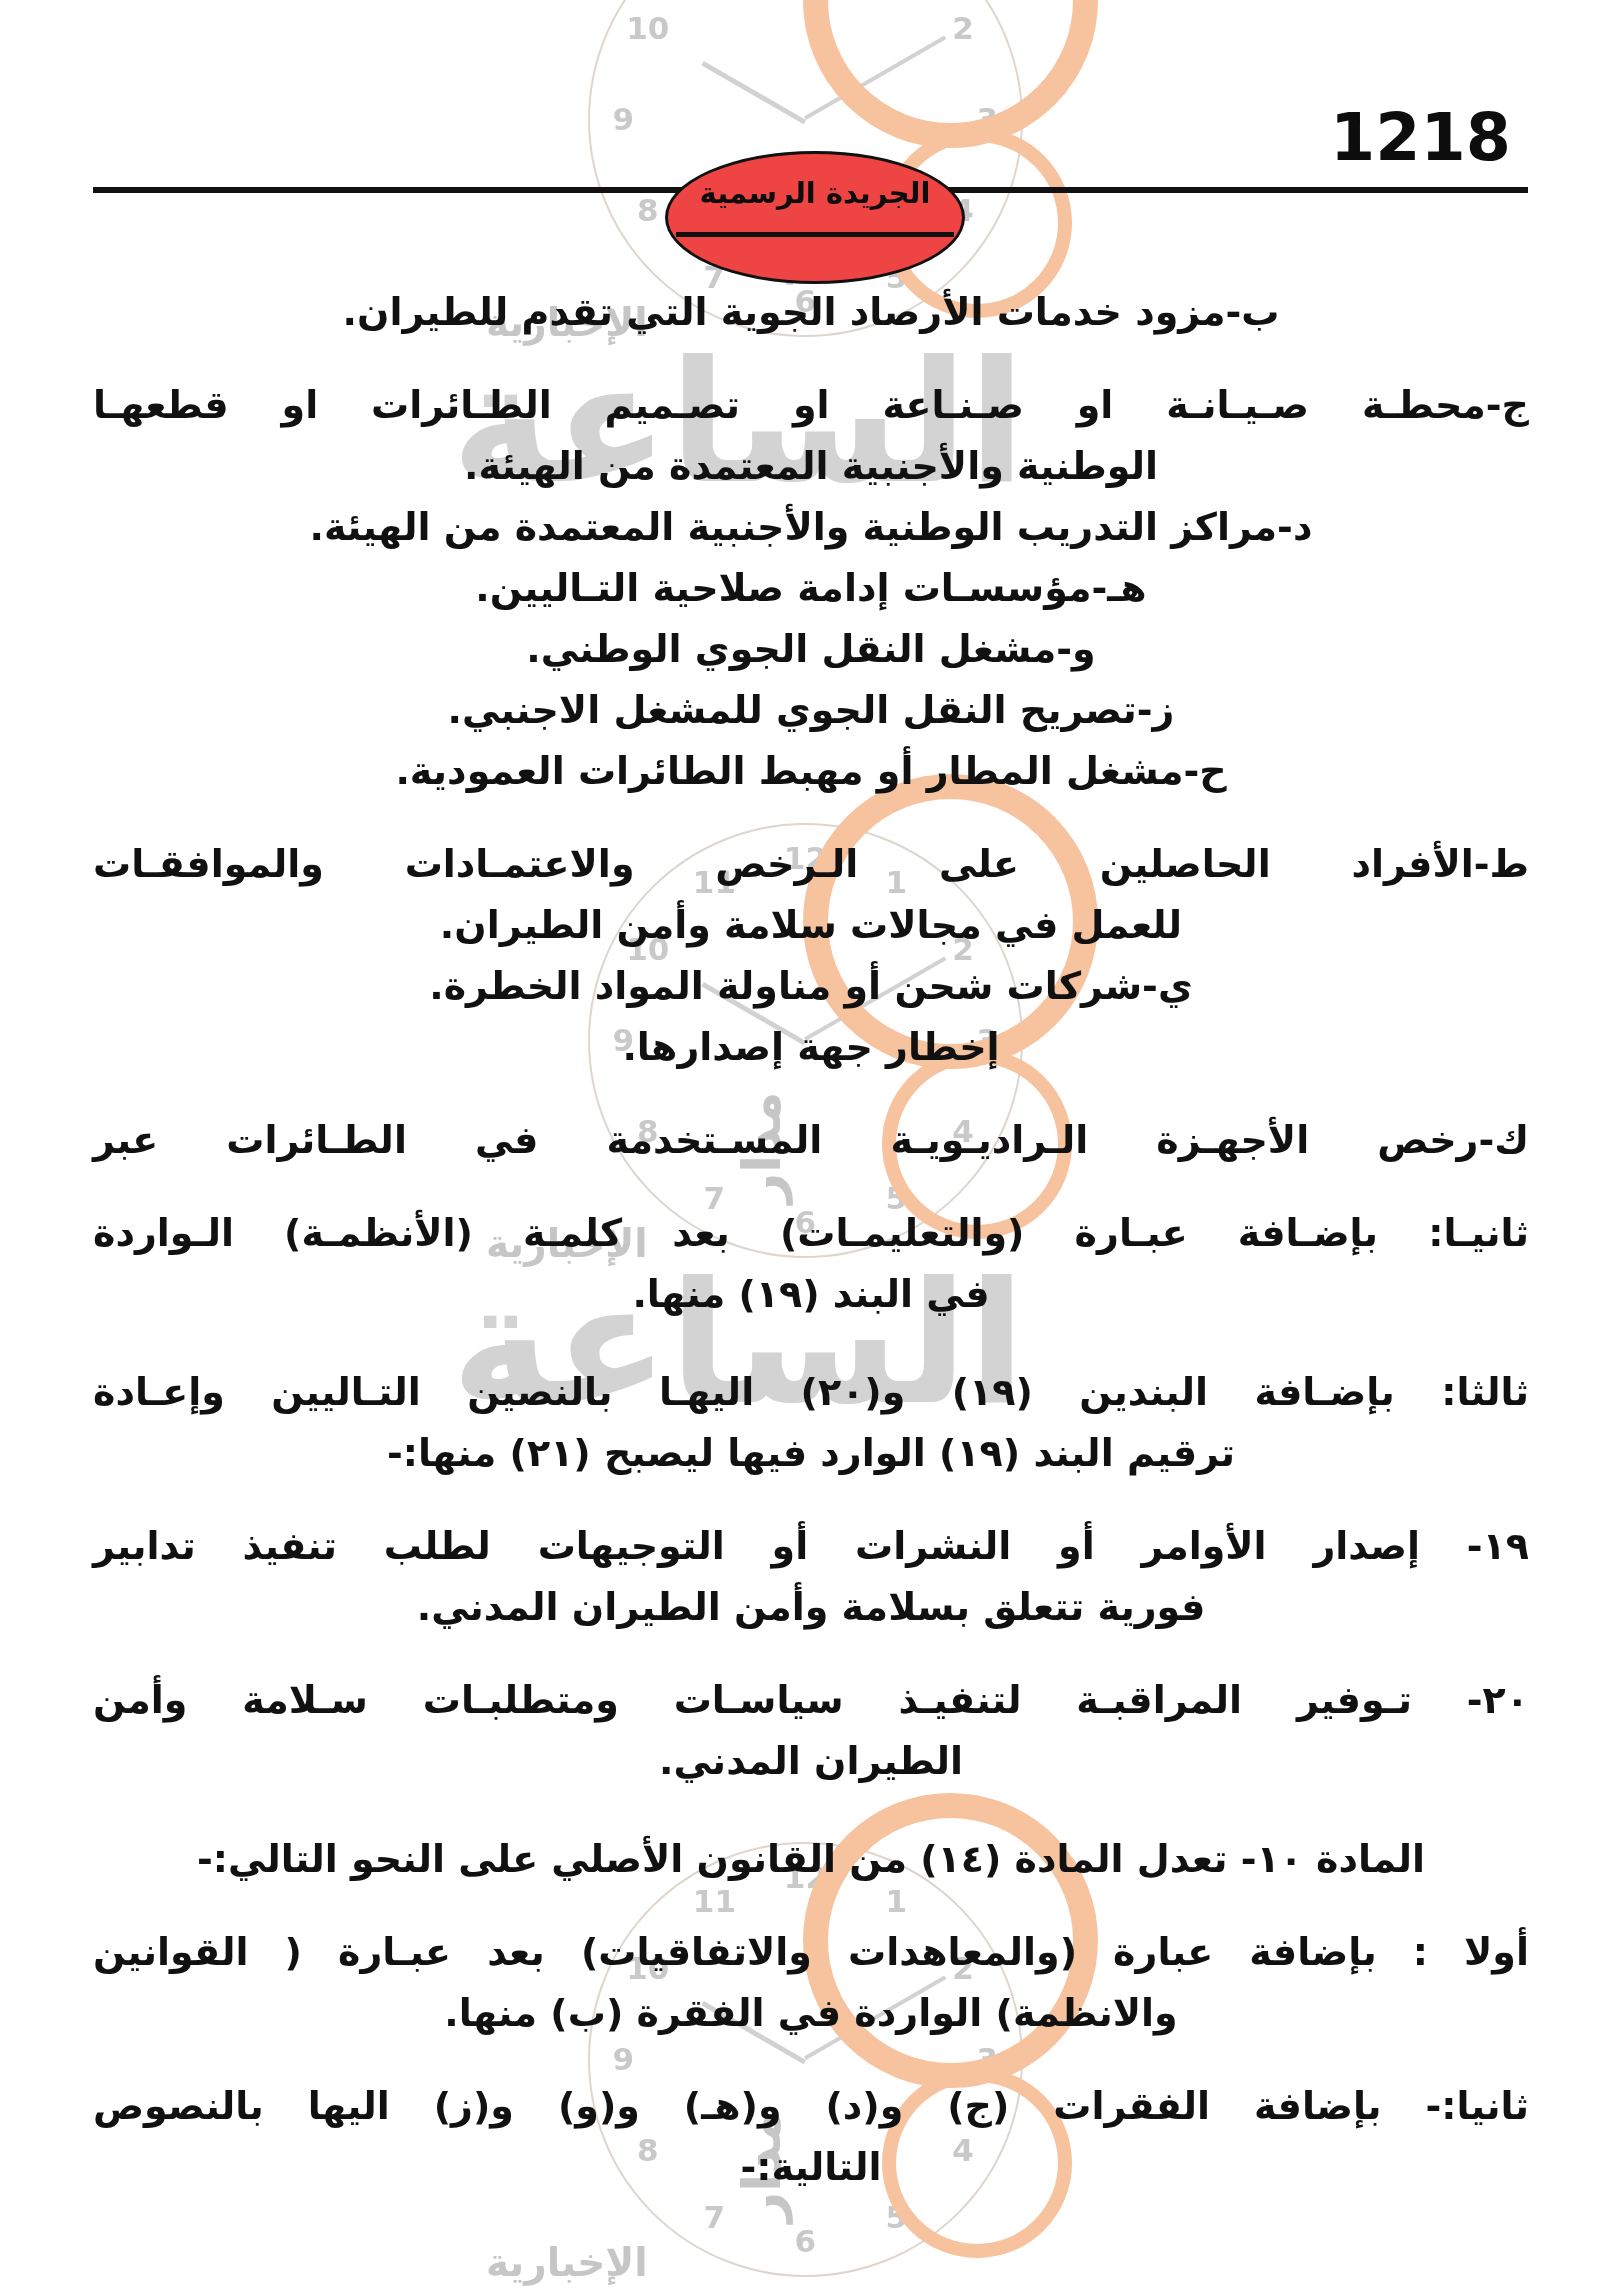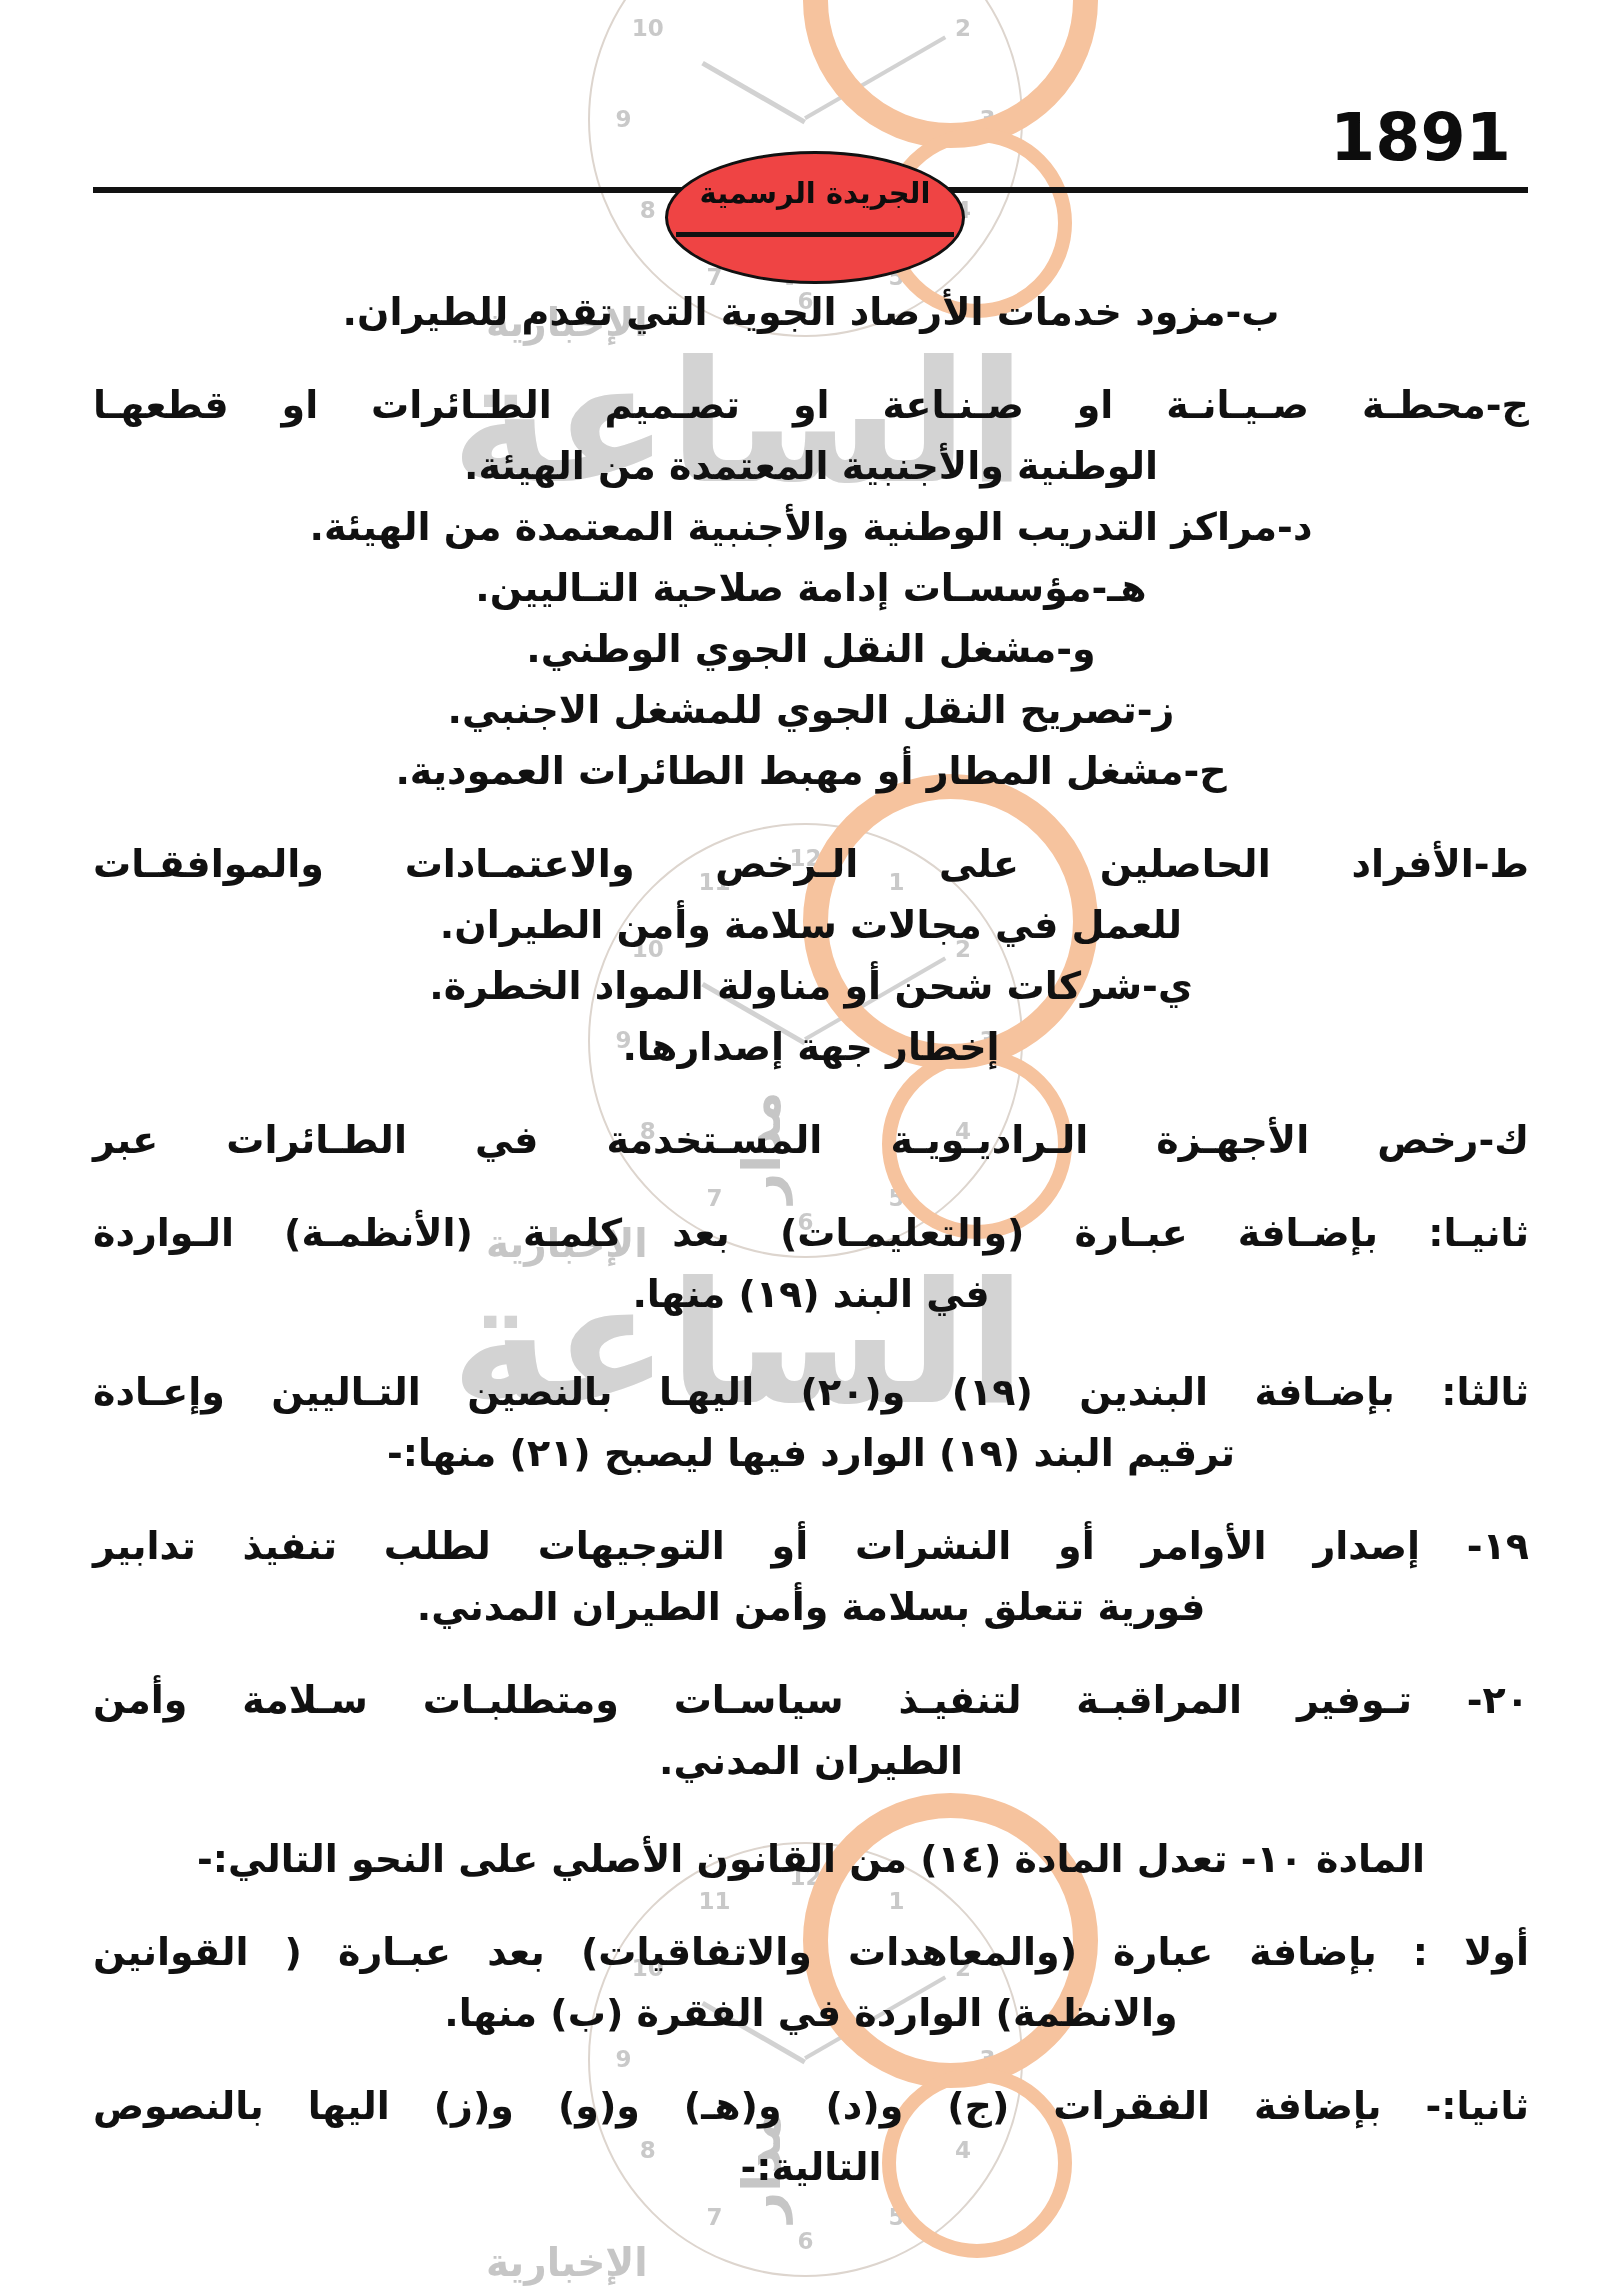--- a/index.html
+++ b/index.html
@@ -26,21 +26,21 @@
     width: 431px; height: 431px;
     border: 2.9px solid #ddd5ce;
     border-radius: 50%;
   }
   .clock-num {
     position: absolute;
     left: 50%; top: 50%;
     width: 43px; height: 43px;
     margin: -21.6px 0 0 -21.6px;
     display: flex; align-items: center; justify-content: center;
-    font-size: 23px; font-weight: bold; color: #c9c9c9;
+    font-size: 31px; font-weight: bold; color: #c9c9c9;
   }
   .wm-hand {
     position: absolute;
     left: 50%; top: 50%;
     background: #d2d2d2;
     transform-origin: 0 0;
   }
   .wm-hand-hour { width: 4.9px; height: 118px; transform: rotate(120deg); }
   .wm-hand-min  { width: 3.9px; height: 162px; transform: rotate(240deg); }
   .wm-ring {
@@ -195,21 +195,21 @@
         <span class="clock-num" style="transform: rotate(300deg) translate(0px, -182px) rotate(-300deg);">10</span>
         <span class="clock-num" style="transform: rotate(330deg) translate(0px, -182px) rotate(-330deg);">11</span>
       </div>
     <div class="wm-ring wm-ring-1"></div>
     <div class="wm-ring wm-ring-2"></div>
     <div class="wm-madar">مدار</div>
     <div class="wm-sub">الإخبارية</div>
     <div class="wm-main">الساعة</div>
   </div>
 
-  <div class="page-number">1891</div>
+  <div class="page-number">1218</div>
   <div class="rule"></div>
   <div class="badge">
     <div class="badge-text">الجريدة الرسمية</div>
     <div class="badge-line"></div>
   </div>
 
   <div class="body-text">
     <div class="line">ب-مزود خدمات الأرصاد الجوية التي تقدم للطيران.</div>
     <div class="line j">ج-محطـة صـيـانـة او صـنـاعة او تصـميم الطـائرات او قطعهـا</div>
     <div class="line">الوطنية والأجنبية المعتمدة من الهيئة.</div>

